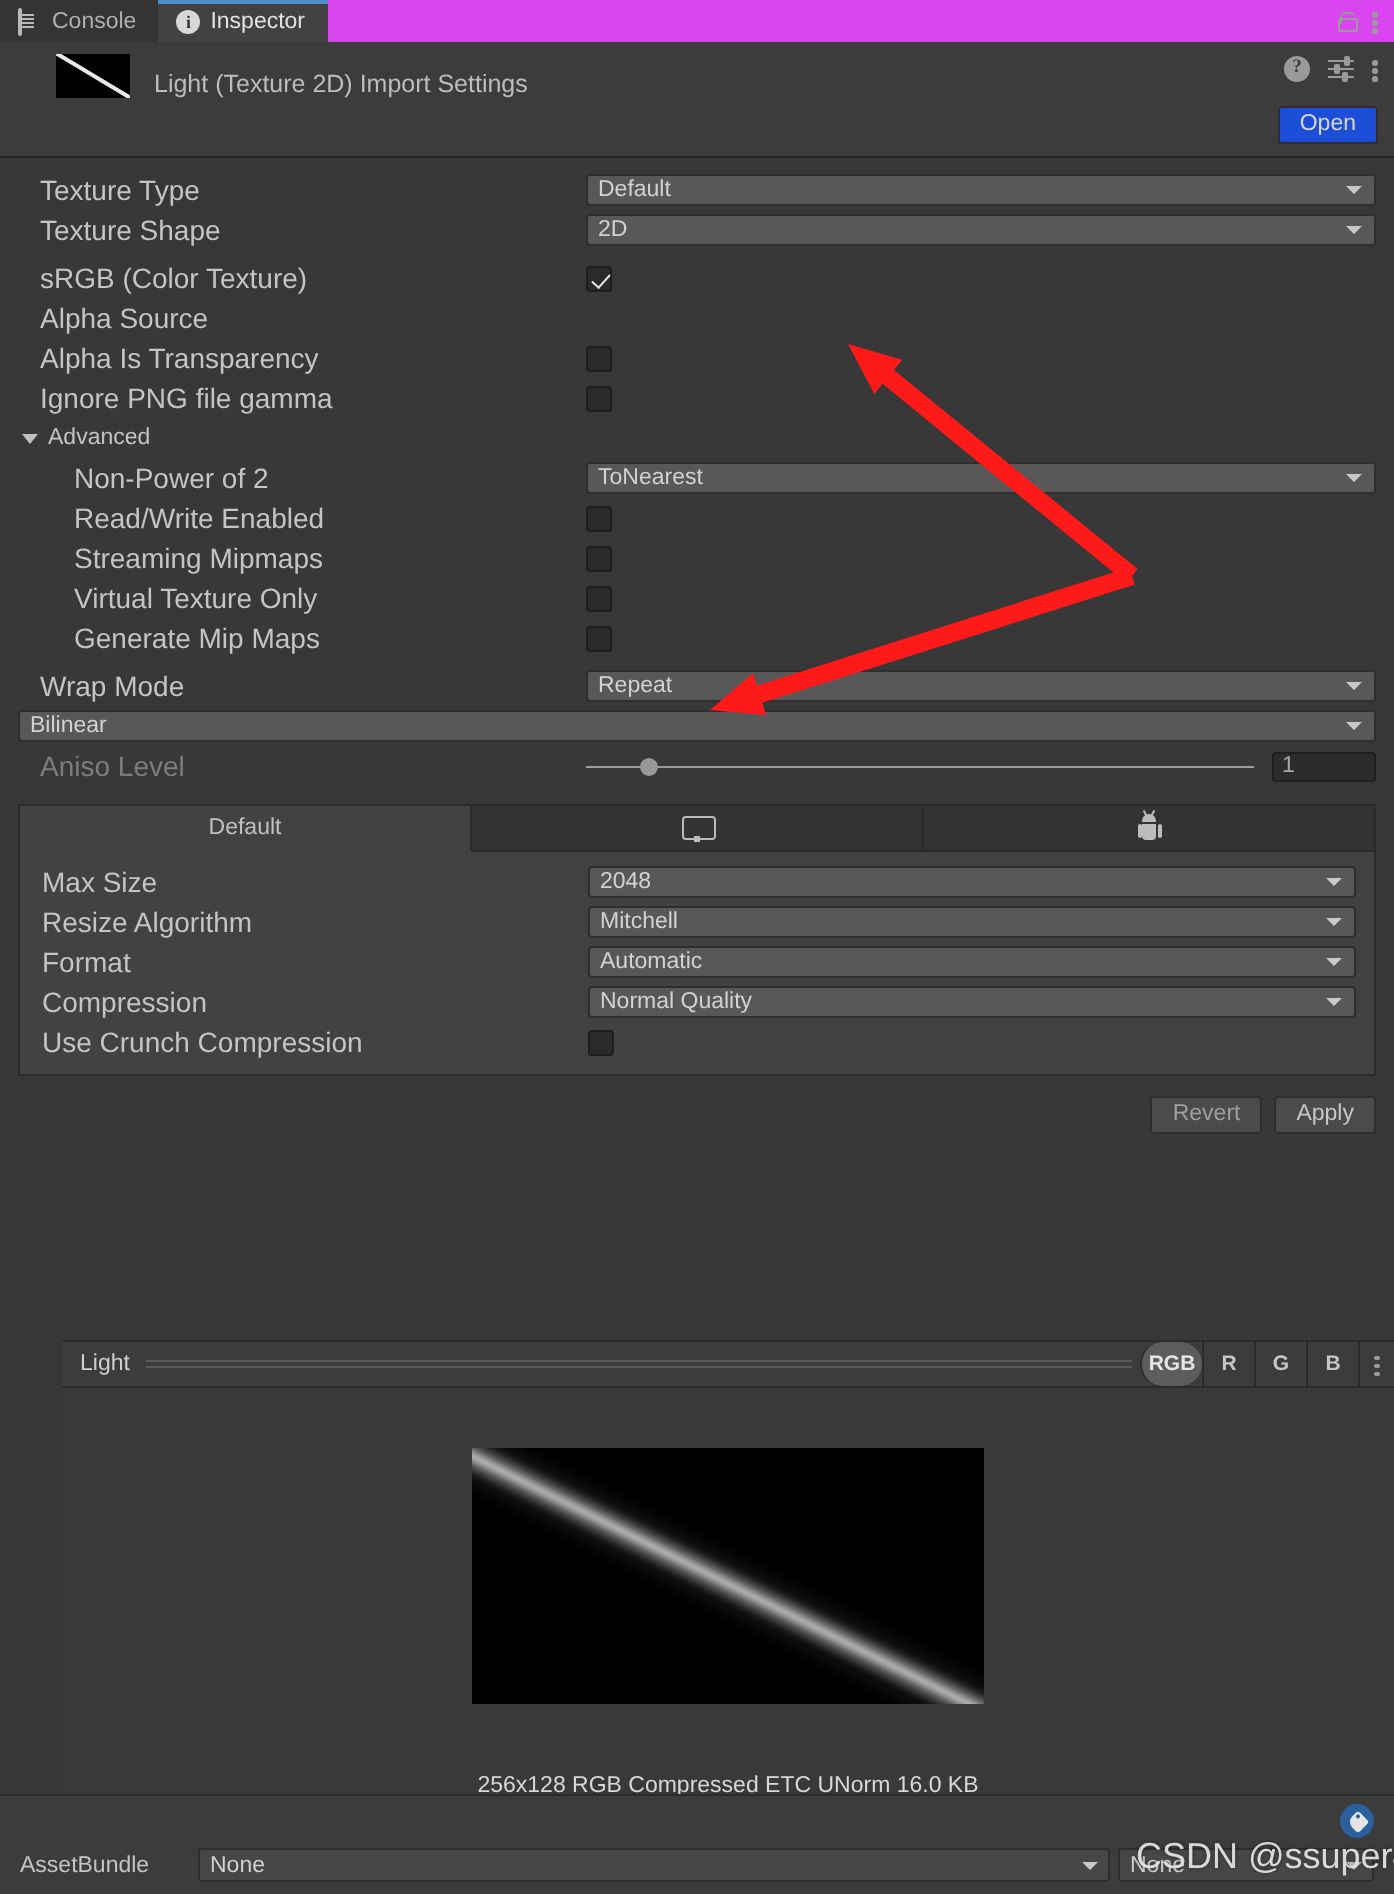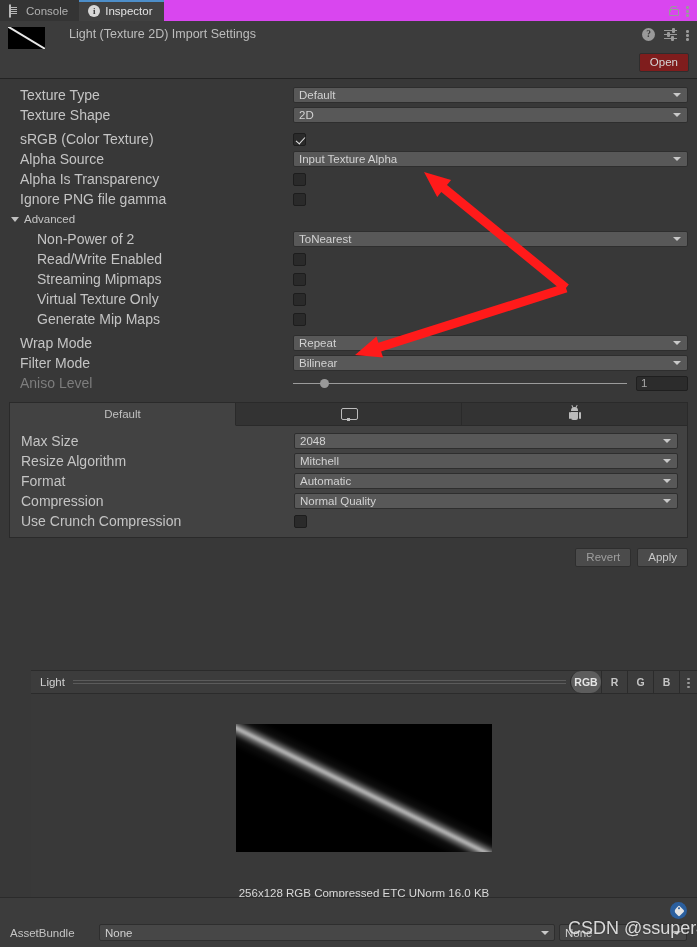--- a/index.html
+++ b/index.html
@@ -77,21 +77,21 @@
     box-shadow: 0 4px 0 #9a9a9a, 0 8px 0 #9a9a9a;
   }
   
   .header {
     background: #3c3c3c;
     border-bottom: 1px solid #232323;
     padding: 6px 8px 5px 8px;
     position: relative;
     height: 58px;
   }
-  .header-row { display: flex; align-items: flex-start; gap: 24px; }
+  .header-row { display: flex; align-items: flex-end; gap: 12px; margin-left: 20px; }
   .thumb {
     width: 37px; height: 22px; background: #000;
     position: relative; overflow: hidden; flex: none;
   }
   .thumb::after {
     content: ""; position: absolute;
     left: -6px; top: 10px; width: 50px; height: 2px;
     background: #e8e8e8;
     transform: rotate(31deg);
   }
@@ -115,21 +115,21 @@
   .settings-icon i:nth-child(2){ top: 6px; }
   .settings-icon i:nth-child(3){ top: 10px; }
   .settings-icon b {
     position: absolute; width: 3px; height: 5px; background: #9a9a9a; border-radius:1px;
   }
   .settings-icon b:nth-child(4){ left: 8px; top: 0px; }
   .settings-icon b:nth-child(5){ left: 3px; top: 4px; }
   .settings-icon b:nth-child(6){ left: 7px; top: 8px; }
   .open-btn {
     position: absolute; right: 8px; bottom: 6px;
-    background: #7f1d1d; border: 1px solid #2e2e2e; border-radius: 2px;
+    background: #1d4ed8; border: 1px solid #2e2e2e; border-radius: 2px;
     color: #d6d6d6; font-size: 11.5px;
     padding: 2px 10px 3px 10px;
   }
   
   .props { padding: 6px 9px 0 9px; }
   .row {
     display: flex; align-items: center;
     height: 20px;
   }
   .row .lbl {
@@ -447,24 +447,20 @@
 
   <div class="spacer4"></div>
 
   <div class="row">
     <div class="lbl">sRGB (Color Texture)</div>
     <div class="checkbox checked"></div>
   </div>
 
   <div class="row">
     <div class="lbl">Alpha Source</div>
-    <div class="dropdown">
-      <span class="dval">Input Texture Alpha</span>
-      <span class="caret"></span>
-    </div>
   </div>
 
   <div class="row">
     <div class="lbl">Alpha Is Transparency</div>
     <div class="checkbox"></div>
   </div>
 
   <div class="row">
     <div class="lbl">Ignore PNG file gamma</div>
     <div class="checkbox"></div>
@@ -507,21 +503,20 @@
 
   <div class="row">
     <div class="lbl">Wrap Mode</div>
     <div class="dropdown">
       <span class="dval">Repeat</span>
       <span class="caret"></span>
     </div>
   </div>
 
   <div class="row">
-    <div class="lbl">Filter Mode</div>
     <div class="dropdown">
       <span class="dval">Bilinear</span>
       <span class="caret"></span>
     </div>
   </div>
 
   <div class="row">
     <div class="lbl dim">Aniso Level</div>
     <div class="slider-wrap">
       <div class="slider">

